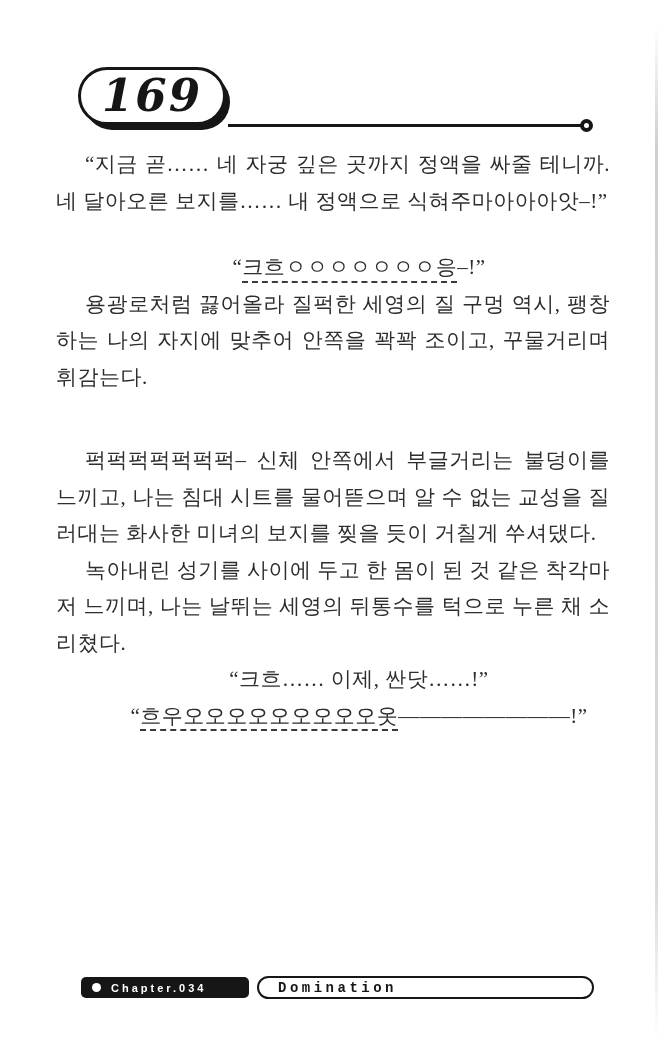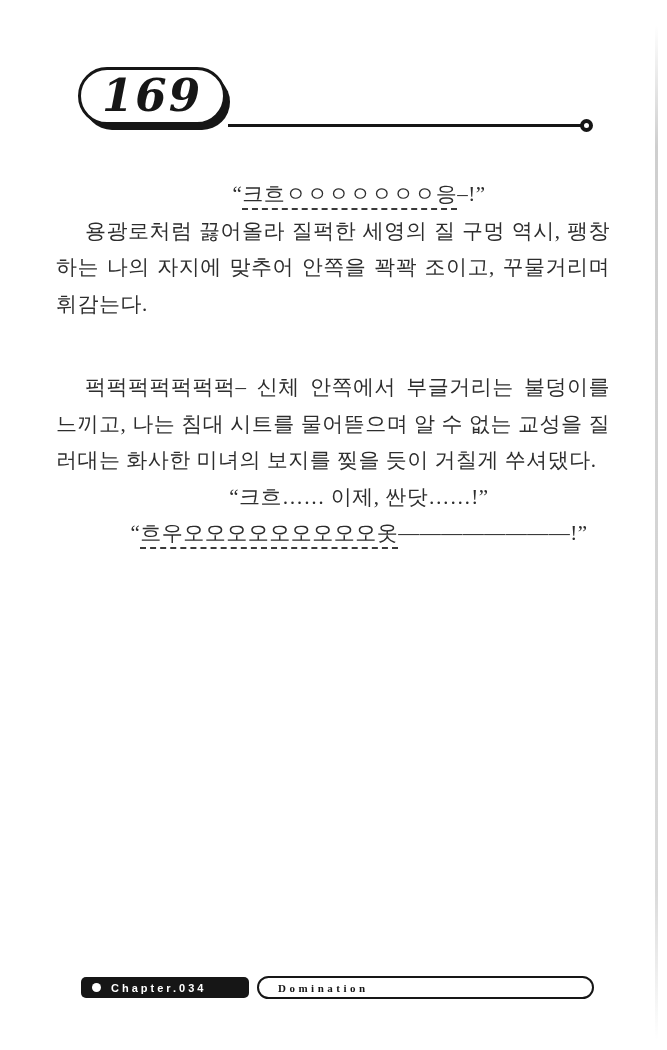--- a/index.html
+++ b/index.html
@@ -94,22 +94,22 @@
   }
   .title-pill {
     position: absolute; left: 257px; top: 976px;
     width: 337px; height: 23px;
     background: #ffffff;
     border: 2px solid #161616; border-radius: 12px;
     display: flex; align-items: center;
     padding-left: 19px;
   }
   .title-label {
-    font-family: Liberation Serif, serif;
-    font-size: 11px; font-weight: 700;
+    font-family: Liberation Mono, monospace;
+    font-size: 14px; font-weight: 700;
     letter-spacing: 3.5px; color: #161616;
     white-space: nowrap;
   }
 
   
   .page-edge {
     position: absolute; right: 9px; top: 25px; bottom: 10px;
     width: 3px; border-radius: 2px;
     background: linear-gradient(to bottom,
       rgba(205,205,205,0) 0%,
@@ -123,23 +123,25 @@
 
 <div class="page">
 
   <div class="badge">
     <span class="badge-num">169</span>
   </div>
   <div class="header-line"></div>
   <div class="header-ring"></div>
 
   <div class="content">
+    <p class="para">“지금 곧…… 네 자궁 깊은 곳까지 정액을 싸줄 테니까. 네 달아오른 보지를…… 내 정액으로 식혀주마아아아앗–!”</p>
     <p class="shout mt-shout1"><span>“</span><span class="em-dots">크흐ㅇㅇㅇㅇㅇㅇㅇ응</span><span>–!”</span></p>
     <p class="para">용광로처럼 끓어올라 질퍽한 세영의 질 구멍 역시, 팽창하는 나의 자지에 맞추어 안쪽을 꽉꽉 조이고, 꾸물거리며 휘감는다.</p>
     <p class="para mt-p3">퍽퍽퍽퍽퍽퍽퍽– 신체 안쪽에서 부글거리는 불덩이를 느끼고, 나는 침대 시트를 물어뜯으며 알 수 없는 교성을 질러대는 화사한 미녀의 보지를 찢을 듯이 거칠게 쑤셔댔다.</p>
+    <p class="para">녹아내린 성기를 사이에 두고 한 몸이 된 것 같은 착각마저 느끼며, 나는 날뛰는 세영의 뒤통수를 턱으로 누른 채 소리쳤다.</p>
     <p class="shout mt-line1">“크흐…… 이제, 싼닷……!”</p>
     <p class="shout"><span>“</span><span class="em-dots">흐우오오오오오오오오오옷</span><span>————————!”</span></p>
   </div>
 
   <div class="chapter-pill">
     <span class="chapter-dot"></span>
     <span class="chapter-label">Chapter.034</span>
   </div>
   <div class="title-pill">
     <span class="title-label">Domination</span>

